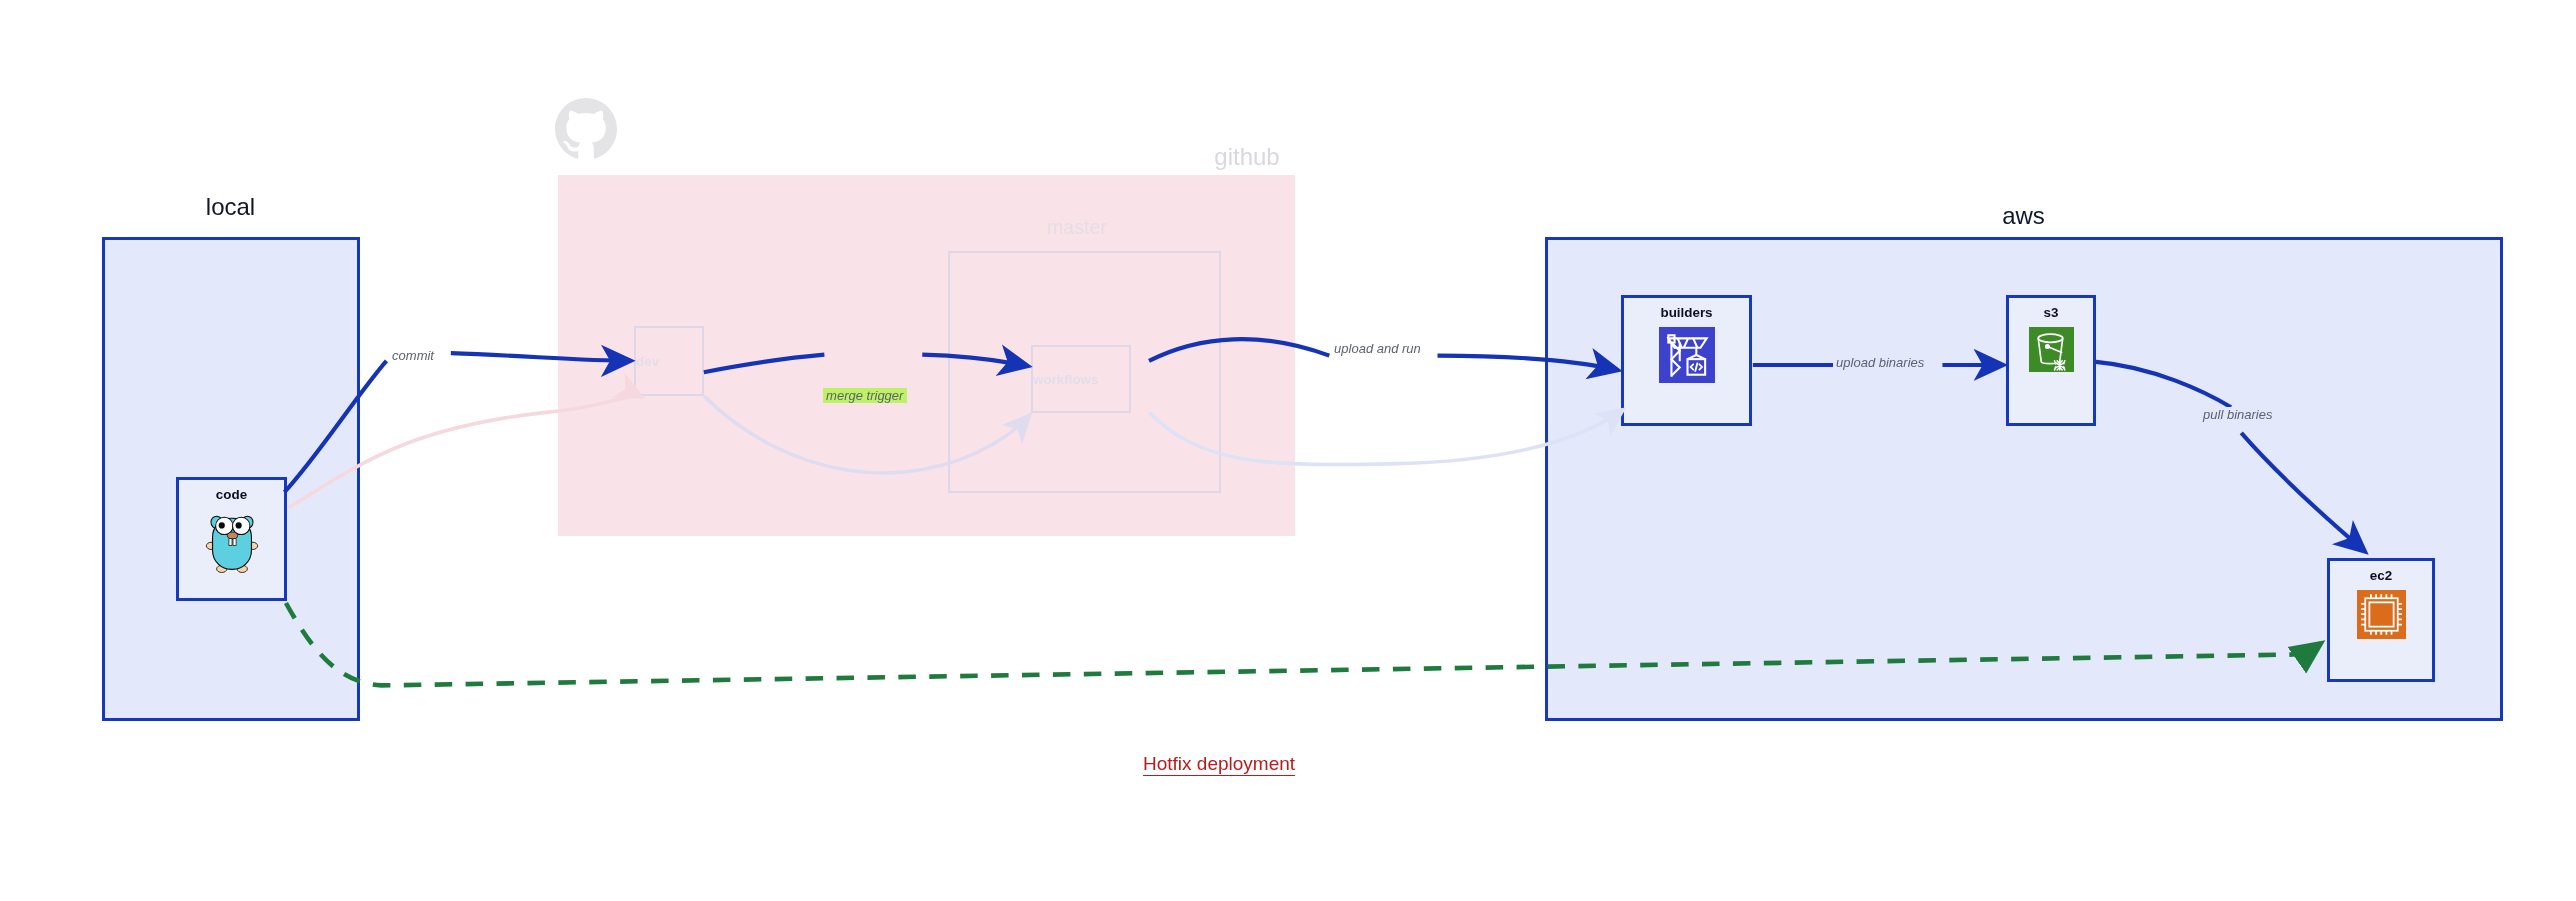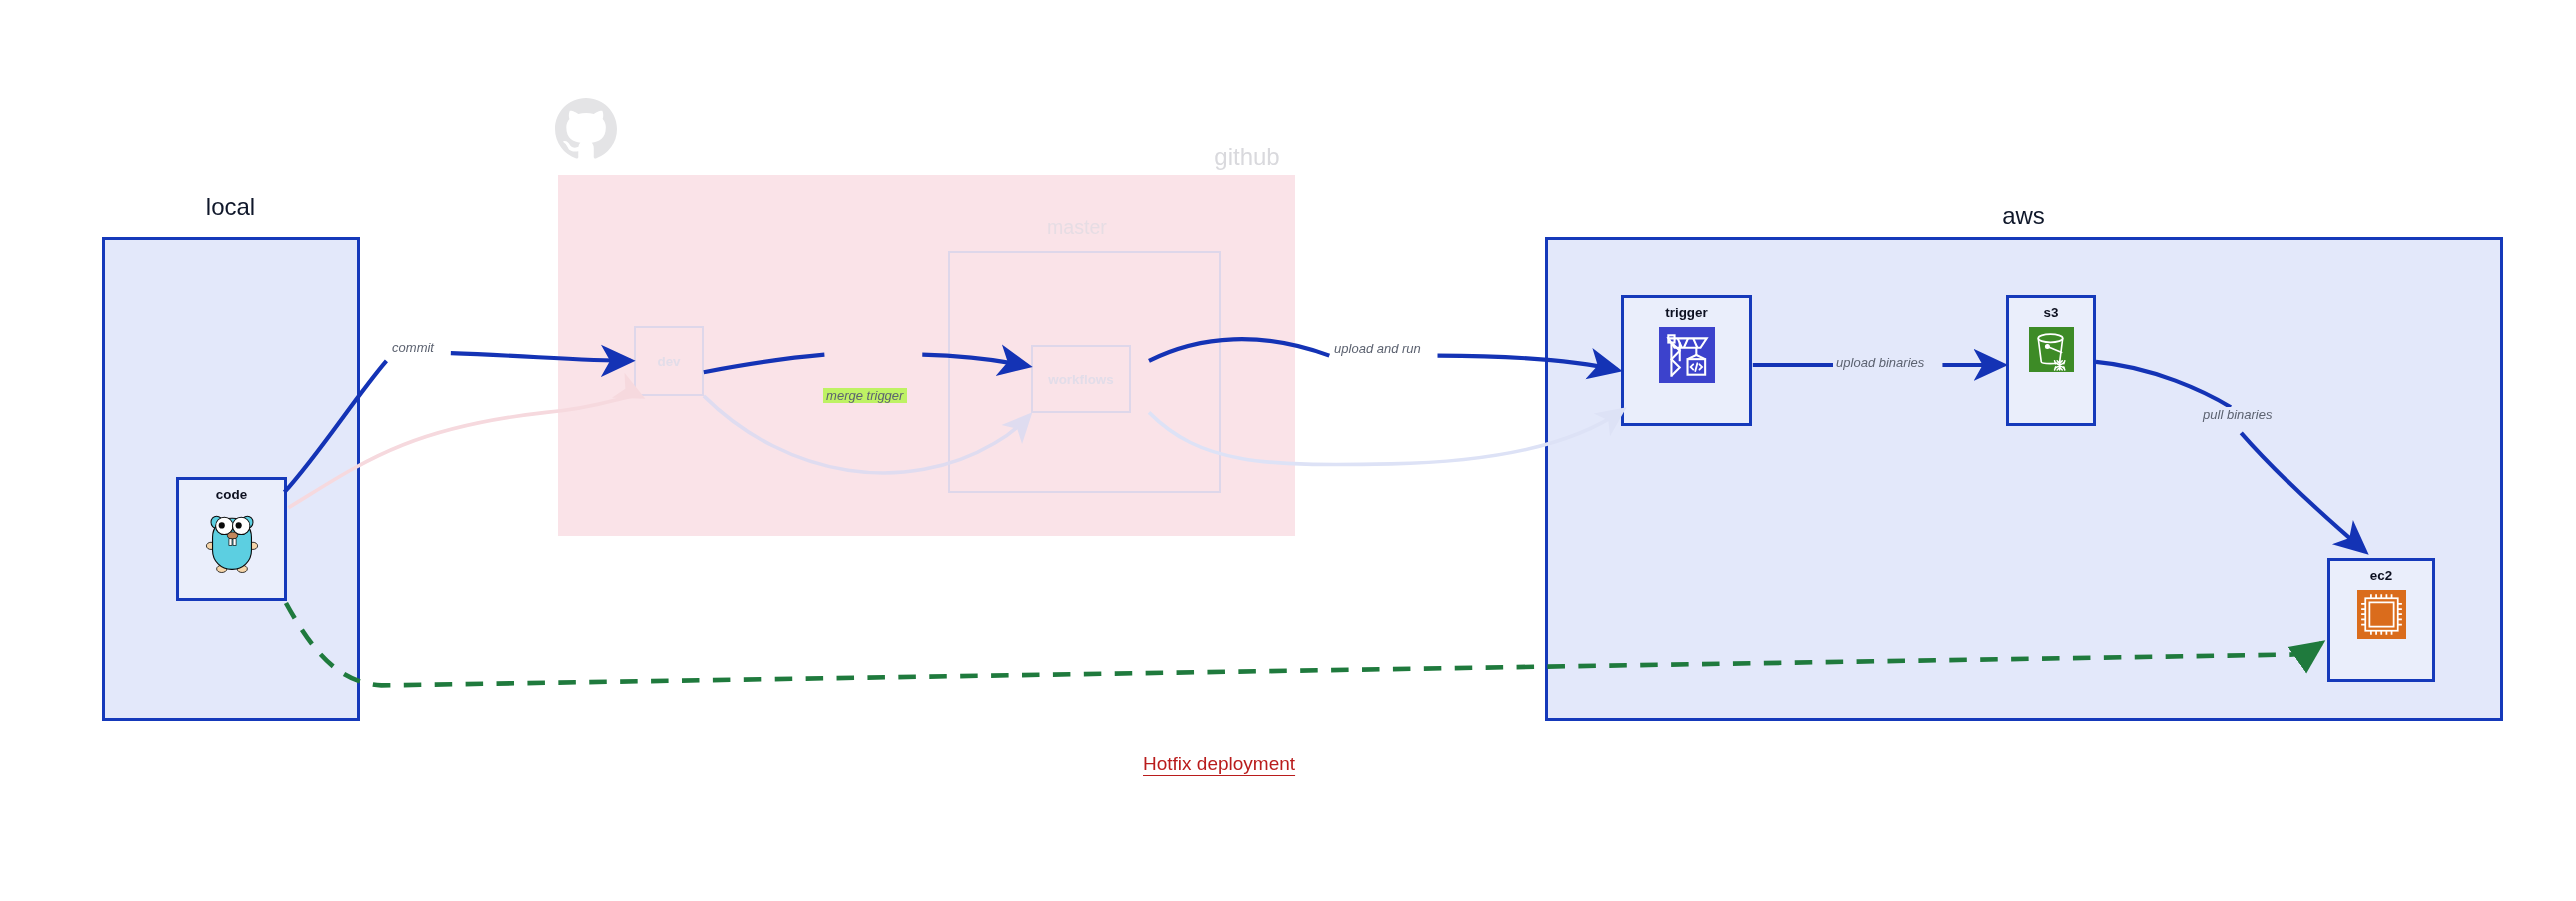--- a/index.html
+++ b/index.html
@@ -57,21 +57,21 @@
     flex-direction: column;
     align-items: center;
   }
   .node-faded {
     position: absolute;
     box-sizing: border-box;
     background: transparent;
     border: 2.1px solid #ded7ea;
     display: flex;
     flex-direction: column;
-    align-items: center;
+    align-items: flex-start;
   }
   .node-label {
     font-size: 13.4px;
     font-weight: bold;
     color: #0d1020;
     margin-top: 7.2px;
     white-space: nowrap;
   }
   .node-faded .node-label {
     color: #e2dde9;
@@ -174,21 +174,21 @@
         <rect x="48" y="58" width="6" height="13" fill="#ffffff" stroke="#0b0b0b" stroke-width="1.4"></rect>
         <rect x="56" y="58" width="6" height="13" fill="#ffffff" stroke="#0b0b0b" stroke-width="1.4"></rect>
       </svg>
     </span>
   </div>
 
   <div class="group-box group-aws" style="left:1545px; top:237px; width:958px; height:484px;"></div>
   <span class="group-label" style="left:1977px; top:202px; width:93px;">aws</span>
 
   <div class="node" style="left:1621px; top:295px; width:131px; height:131px;">
-    <span class="node-label">trigger</span>
+    <span class="node-label">builders</span>
     <span class="node-icon">
       <svg width="56" height="56" viewBox="0 0 108 108">
         <rect x="0" y="0" width="108" height="108" fill="#3c42cc"></rect>
         <g fill="none" stroke="#ffffff" stroke-width="4">
           <rect x="18" y="16" width="12" height="14"></rect>
           <path d="M24 30 L24 96 M40 30 L40 66"></path>
           <path d="M24 30 L40 46 L24 62 L40 78 L24 94"></path>
           <path d="M18 22 L92 22 L80 40 L30 40 Z"></path>
           <path d="M36 22 L44 40 M56 22 L48 40 M66 22 L74 40"></path>
           <path d="M72 40 L72 54"></path>
@@ -279,21 +279,21 @@
 
     <path d="M 3402 708 L 3560 708" fill="none" stroke="#1433b5" stroke-width="8"></path>
     <path d="M 3770 708 L 3888 708" fill="none" stroke="#1433b5" stroke-width="8" marker-end="url(#ah-blue)"></path>
 
     <path d="M 4068 702 C 4180 712 4280 760 4330 790" fill="none" stroke="#1433b5" stroke-width="8"></path>
     <path d="M 4350 840 C 4420 920 4520 1010 4590 1070" fill="none" stroke="#1433b5" stroke-width="8" marker-end="url(#ah-blue)"></path>
 
     <path d="M 555 1170 C 610 1270 660 1325 740 1330 L 4450 1270 C 4480 1266 4495 1255 4505 1248" fill="none" stroke="#1f7a3d" stroke-width="9" stroke-dasharray="34 26" stroke-linecap="butt" marker-end="url(#ah-green)"></path>
   </svg>
 
-  <span class="edge-label" style="left:389px; top:340px;font-style:italic;">commit</span>
+  <span class="edge-label" style="left:389px; top:348px;font-style:italic;">commit</span>
 
   <span class="edge-label on-pink" style="left:823px; top:340px;">merge trigger</span>
 
   <span class="edge-label" style="left:1331px; top:341px;">upload and run</span>
 
   <span class="edge-label on-blue" style="left:1833px; top:355px;">upload binaries</span>
 
   <span class="edge-label on-blue" style="left:2200px; top:407px;">pull binaries</span>
 
   <span class="diagram-title" style="left:1143px; top:753px;">Hotfix deployment</span>

